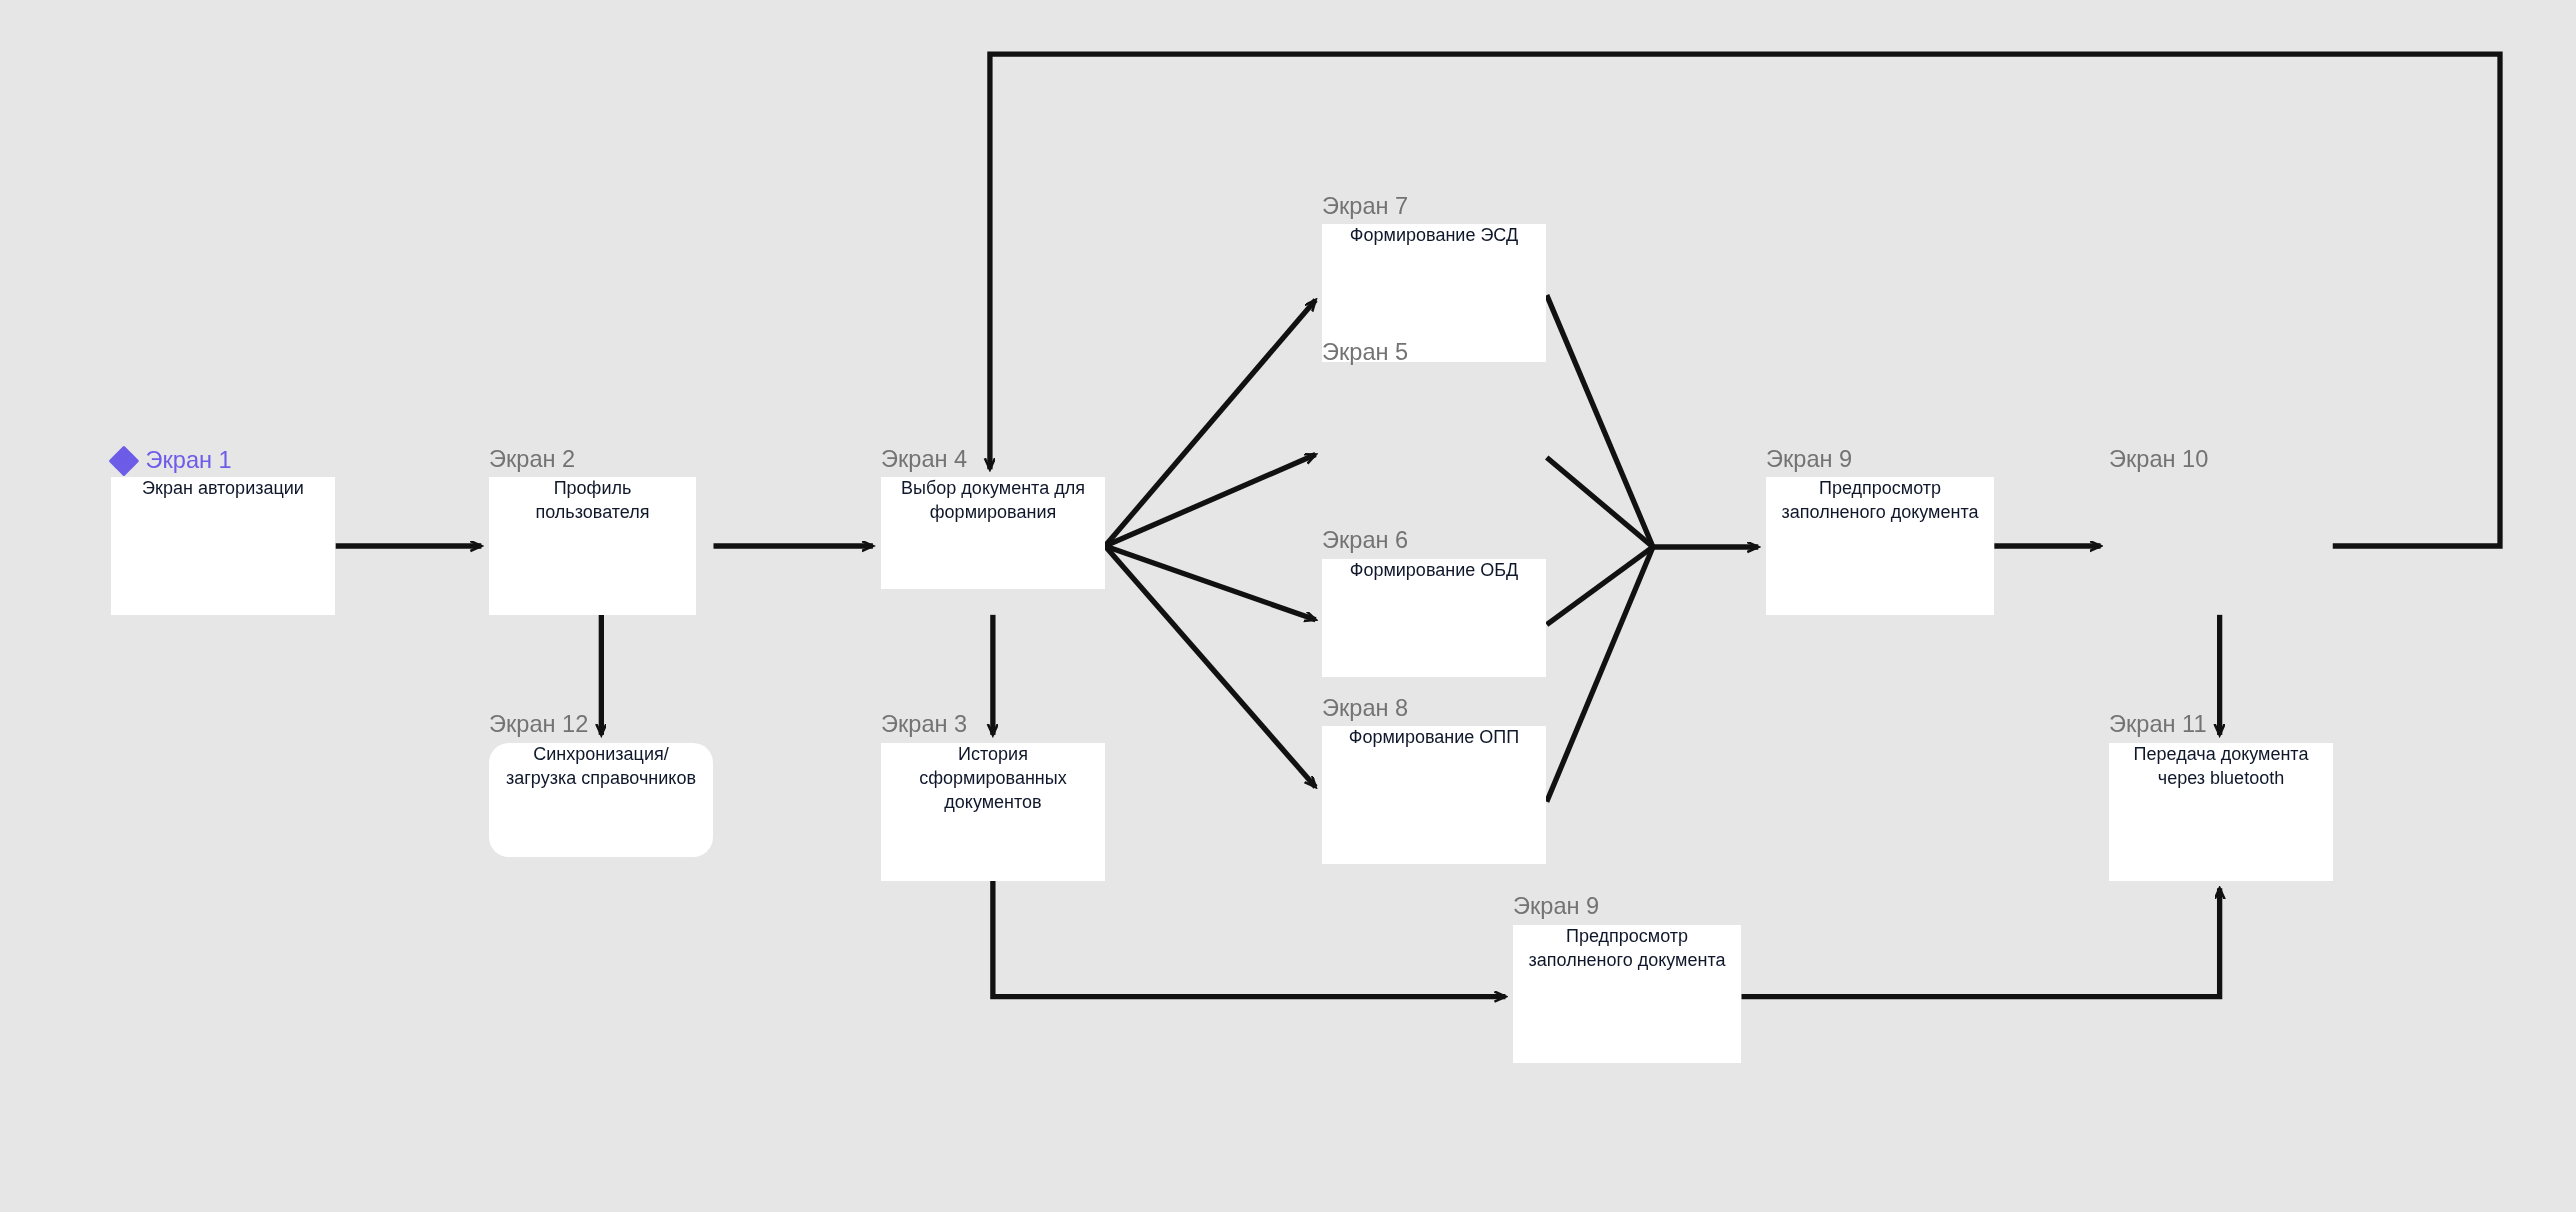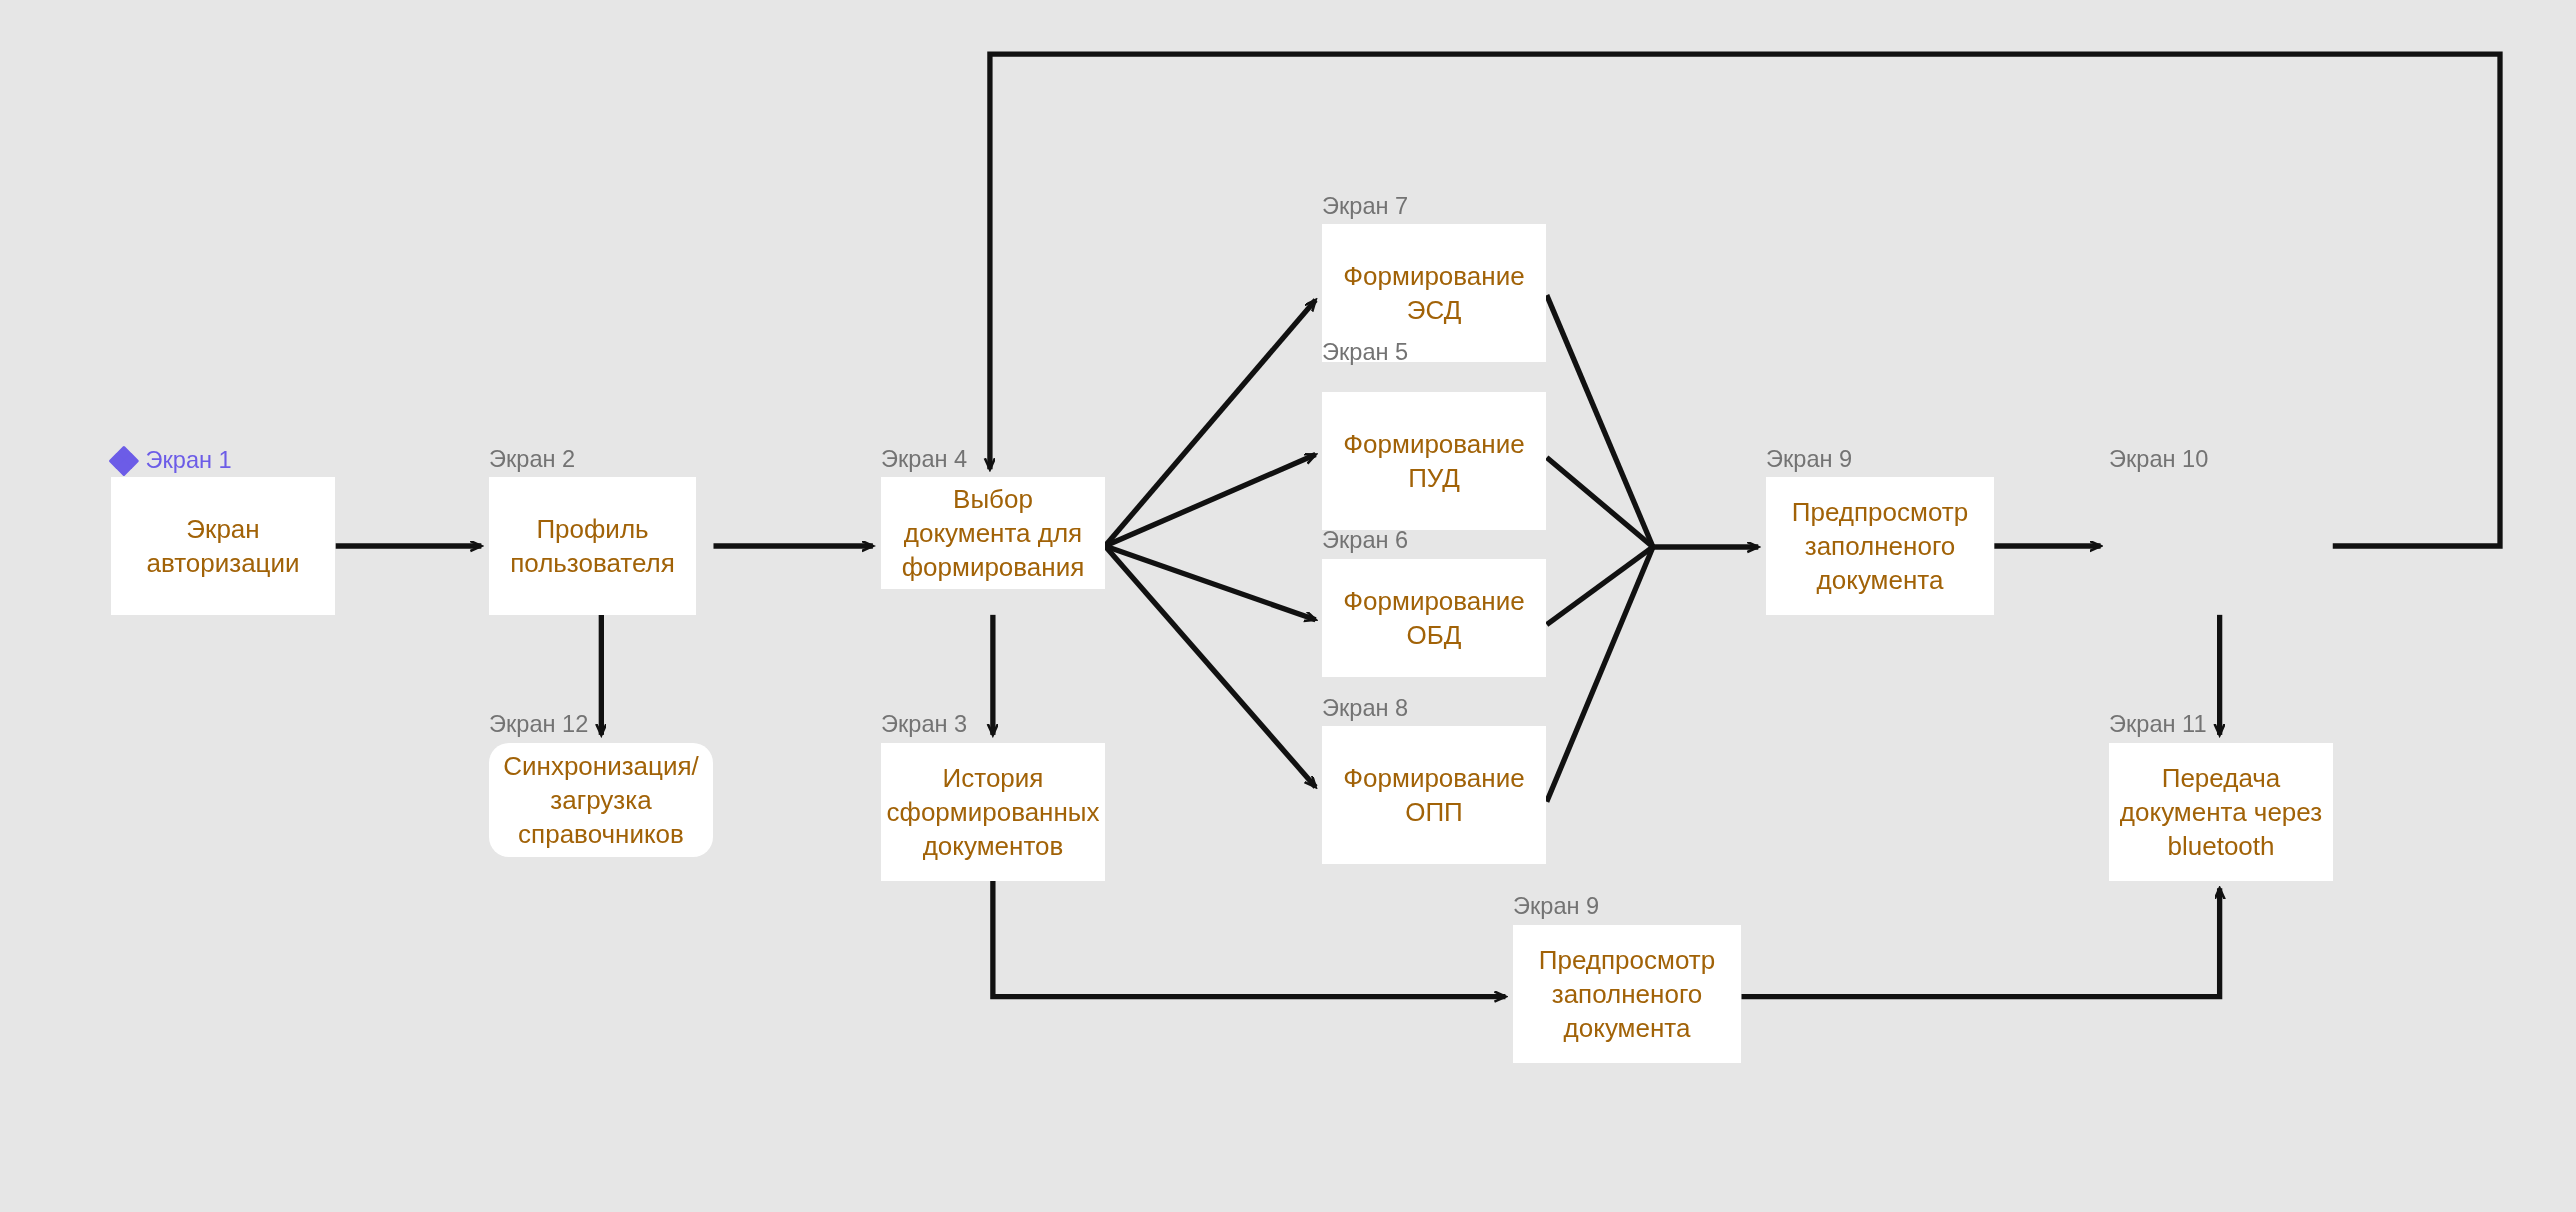--- a/index.html
+++ b/index.html
@@ -21,25 +21,24 @@
     top: 0;
     width: 2576px;
     height: 1212px;
     pointer-events: none;
   }
   .node {
     position: absolute;
     background: #ffffff;
     box-sizing: border-box;
     display: flex;
-    align-items: center;
     justify-content: center;
     text-align: center;
-    color: #a16207;
-    font-size: 26px;
+    color: #0f172a;
+    font-size: 18px;
     line-height: 1.32;
     z-index: 3;
   }
   .node-label {
     position: absolute;
     color: #737373;
     font-size: 23.6px;
     line-height: 1;
     white-space: nowrap;
     z-index: 4;
@@ -172,23 +171,20 @@
   </div>
   <div class="node" style="left:881px; top:477px; width:224px; height:112px;">
     <span class="node-text">Выбор документа для формирования</span>
   </div>
   <div class="node" style="left:881px; top:743px; width:224px; height:138px;">
     <span class="node-text">История сформированных документов</span>
   </div>
   <div class="node" style="left:1322px; top:224px; width:224px; height:138px;">
     <span class="node-text">Формирование ЭСД</span>
   </div>
-  <div class="node" style="left:1322px; top:392px; width:224px; height:138px;">
-    <span class="node-text">Формирование ПУД</span>
-  </div>
   <div class="node" style="left:1322px; top:559px; width:224px; height:118px;">
     <span class="node-text">Формирование ОБД</span>
   </div>
   <div class="node" style="left:1322px; top:726px; width:224px; height:138px;">
     <span class="node-text">Формирование ОПП</span>
   </div>
   <div class="node" style="left:1766px; top:477px; width:228px; height:138px;">
     <span class="node-text">Предпросмотр заполненого документа</span>
   </div>
   <div class="node" style="left:2109px; top:743px; width:224px; height:138px;">

